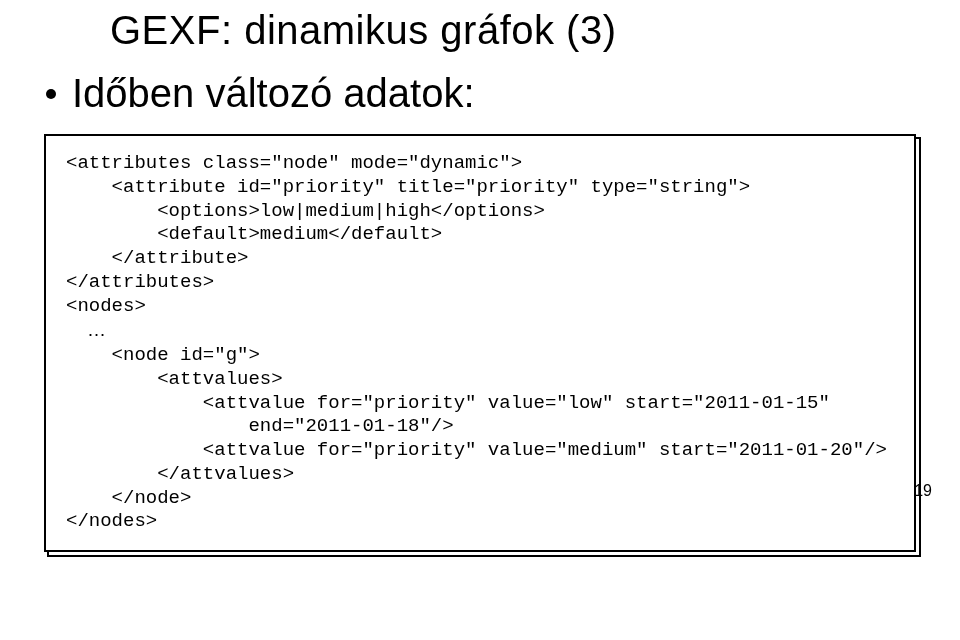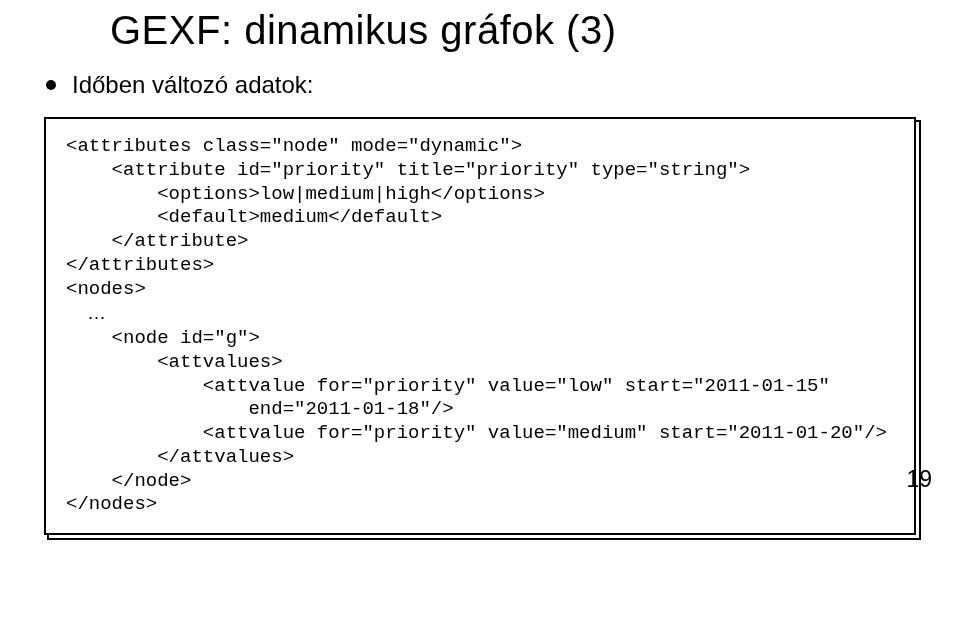--- a/index.html
+++ b/index.html
@@ -1,24 +1,24 @@
 <!DOCTYPE html>
 <html><head>
   <meta charset="utf-8">
   <style>
     * { margin: 0; padding: 0; box-sizing: border-box; }
     html, body { width: 960px; height: 640px; background: #fff; font-family: Arial, Helvetica, sans-serif; }
     .slide { width: 960px; height: 500px; position: relative; padding: 8px 40px 0 40px; }
     .title { font-size: 40px; font-weight: normal; margin-bottom: 18px; margin-left: 70px; letter-spacing: 0.5px; }
     .bullet-row { display: flex; align-items: center; margin-bottom: 18px; margin-left: 6px; }
     .bullet { width: 10px; height: 10px; background: #000; border-radius: 50%; margin-right: 16px; flex-shrink: 0; }
-    .bullet-text { font-size: 24px; }
+    .bullet-text { font-size: 40px; }
     .codebox { border: 2px solid #000; margin: 0 4px 0 4px; padding: 16px 20px 16px 20px; box-shadow: 4px 4px 0 -1px #fff, 4px 4px 0 1px #000; }
     .code { font-family: "Courier New", Courier, monospace; font-size: 19px; line-height: 1.25; white-space: pre; }
-    .pagenum { position: absolute; bottom: 7px; right: 28px; font-size: 23px; }
+    .pagenum { position: absolute; bottom: 0; right: 28px; font-size: 16px; }
     .ellipsis { font-family: Arial, sans-serif; }
   </style>
 </head>
 <body>
 
 <div class="slide">
   <h1 class="title">GEXF: dinamikus gráfok (3)</h1>
 
   <div class="bullet-row">
     <span class="bullet"></span>

